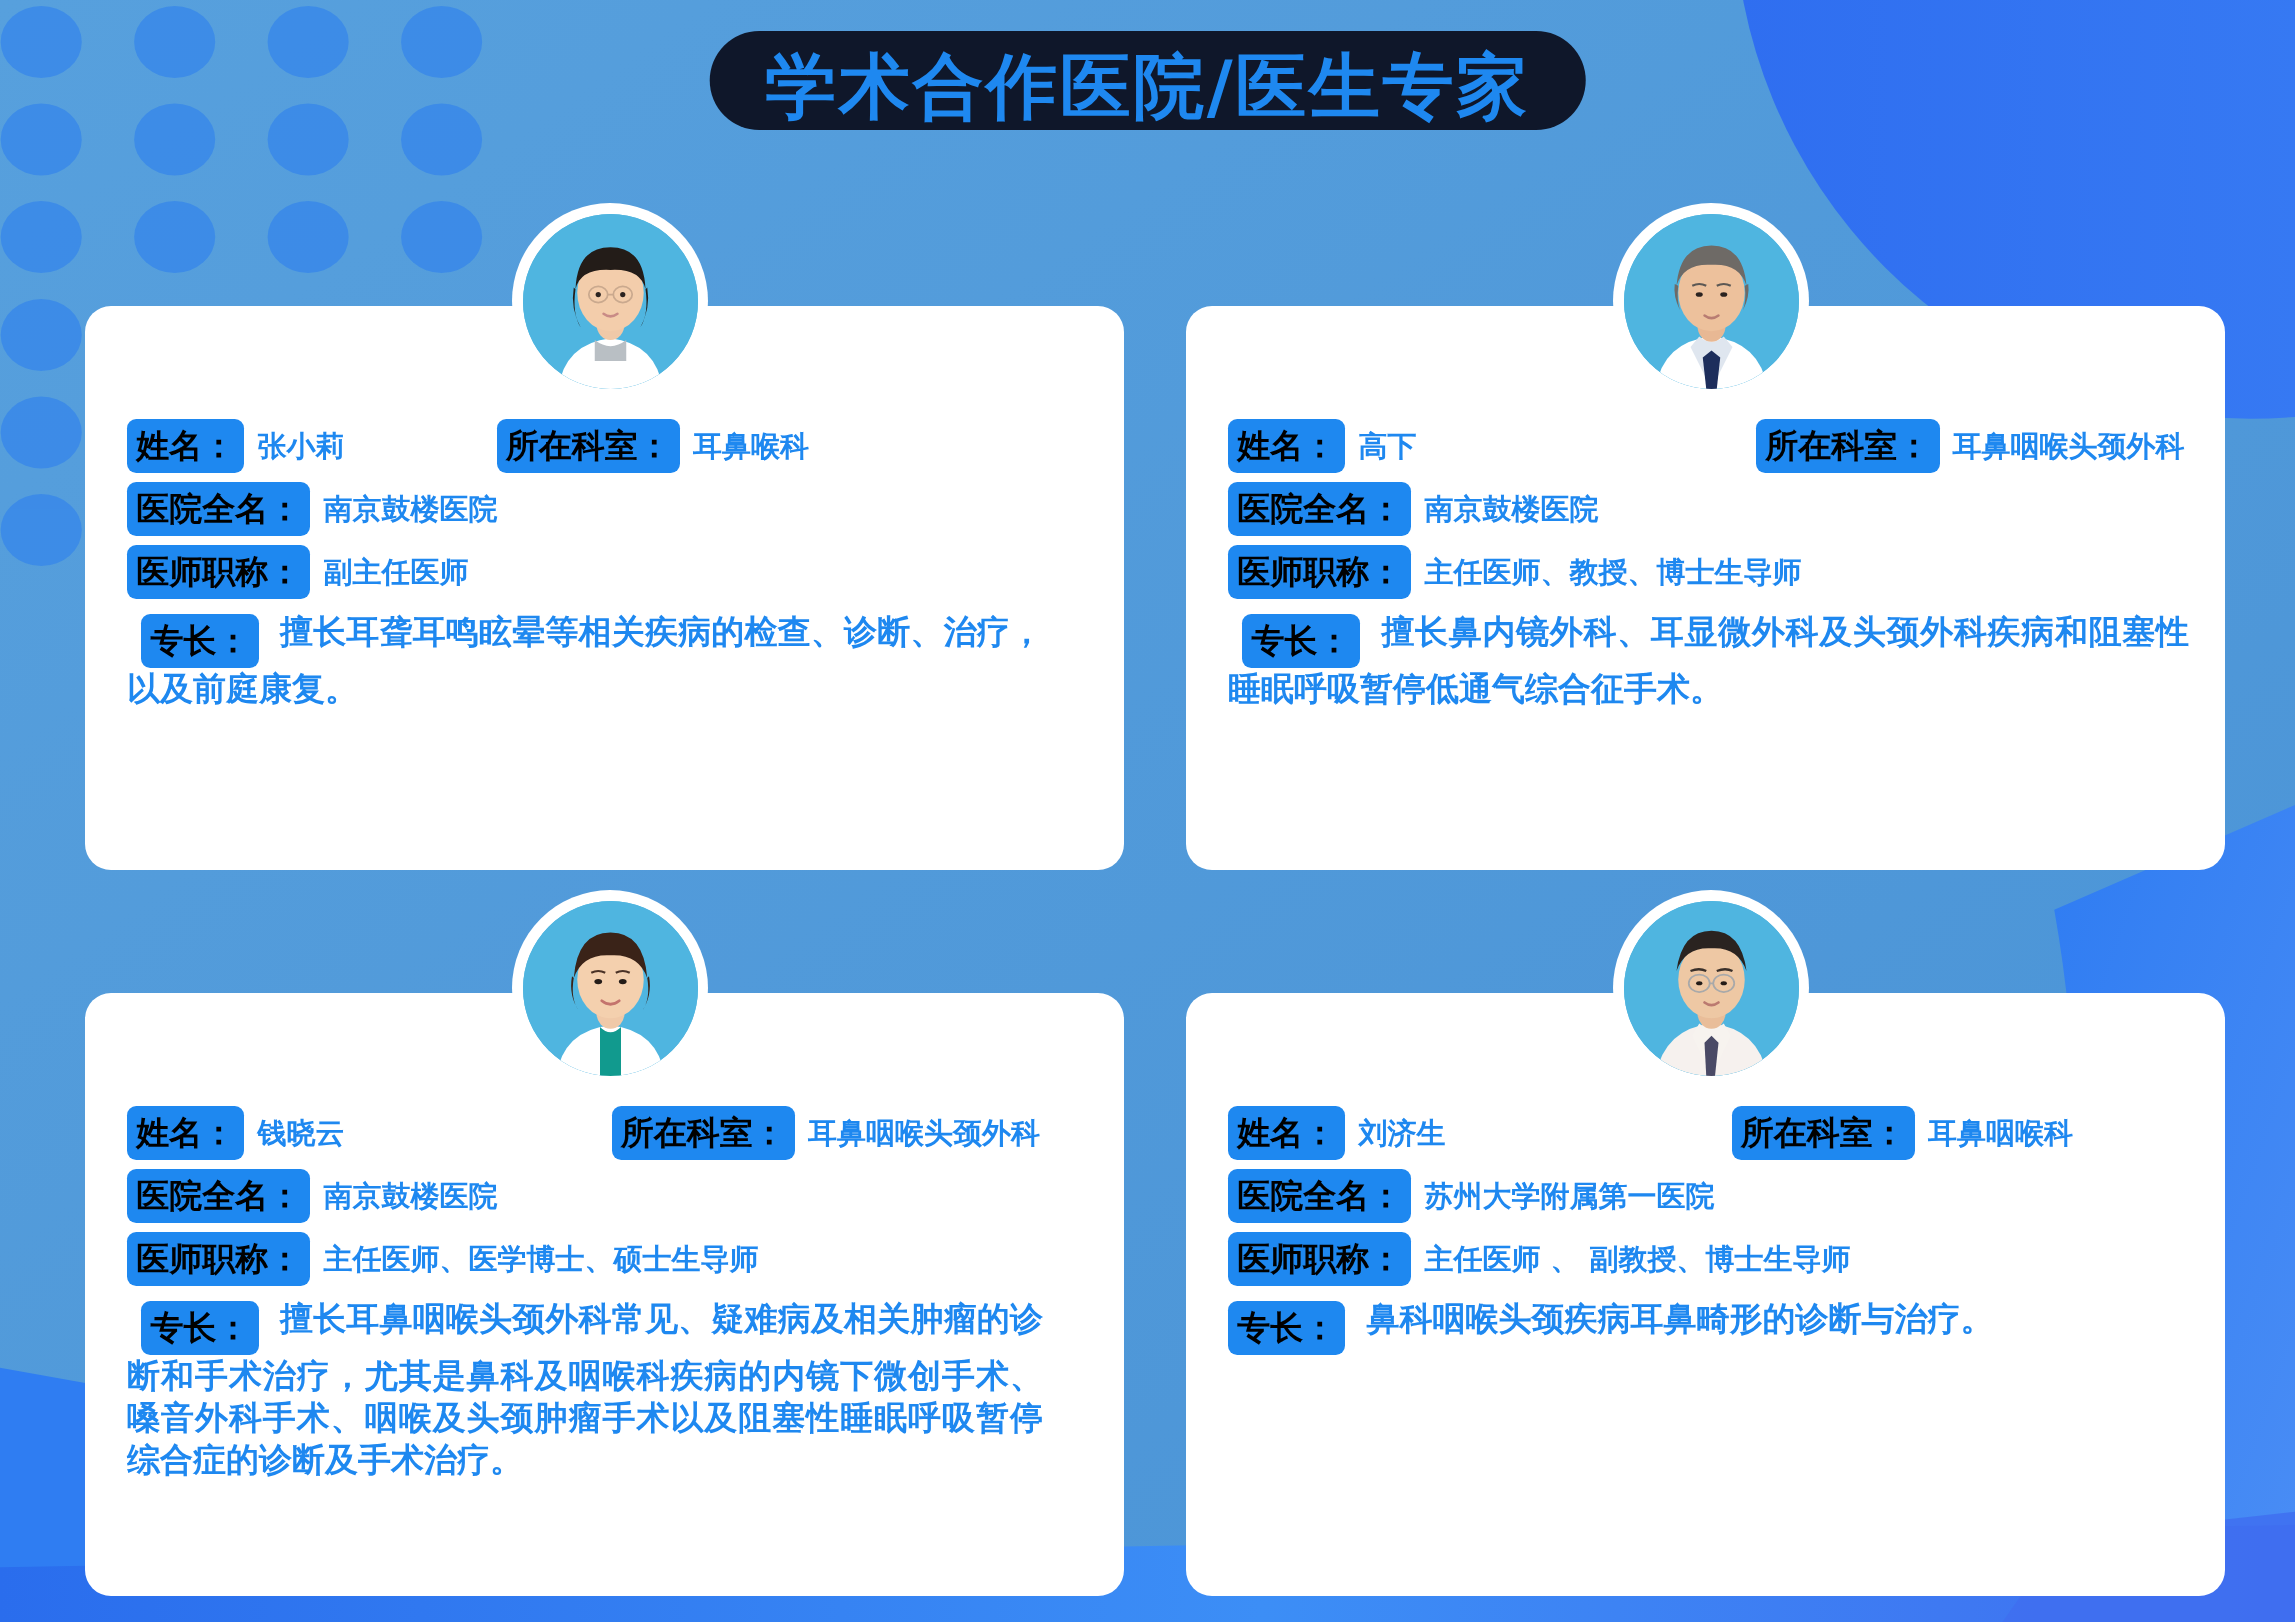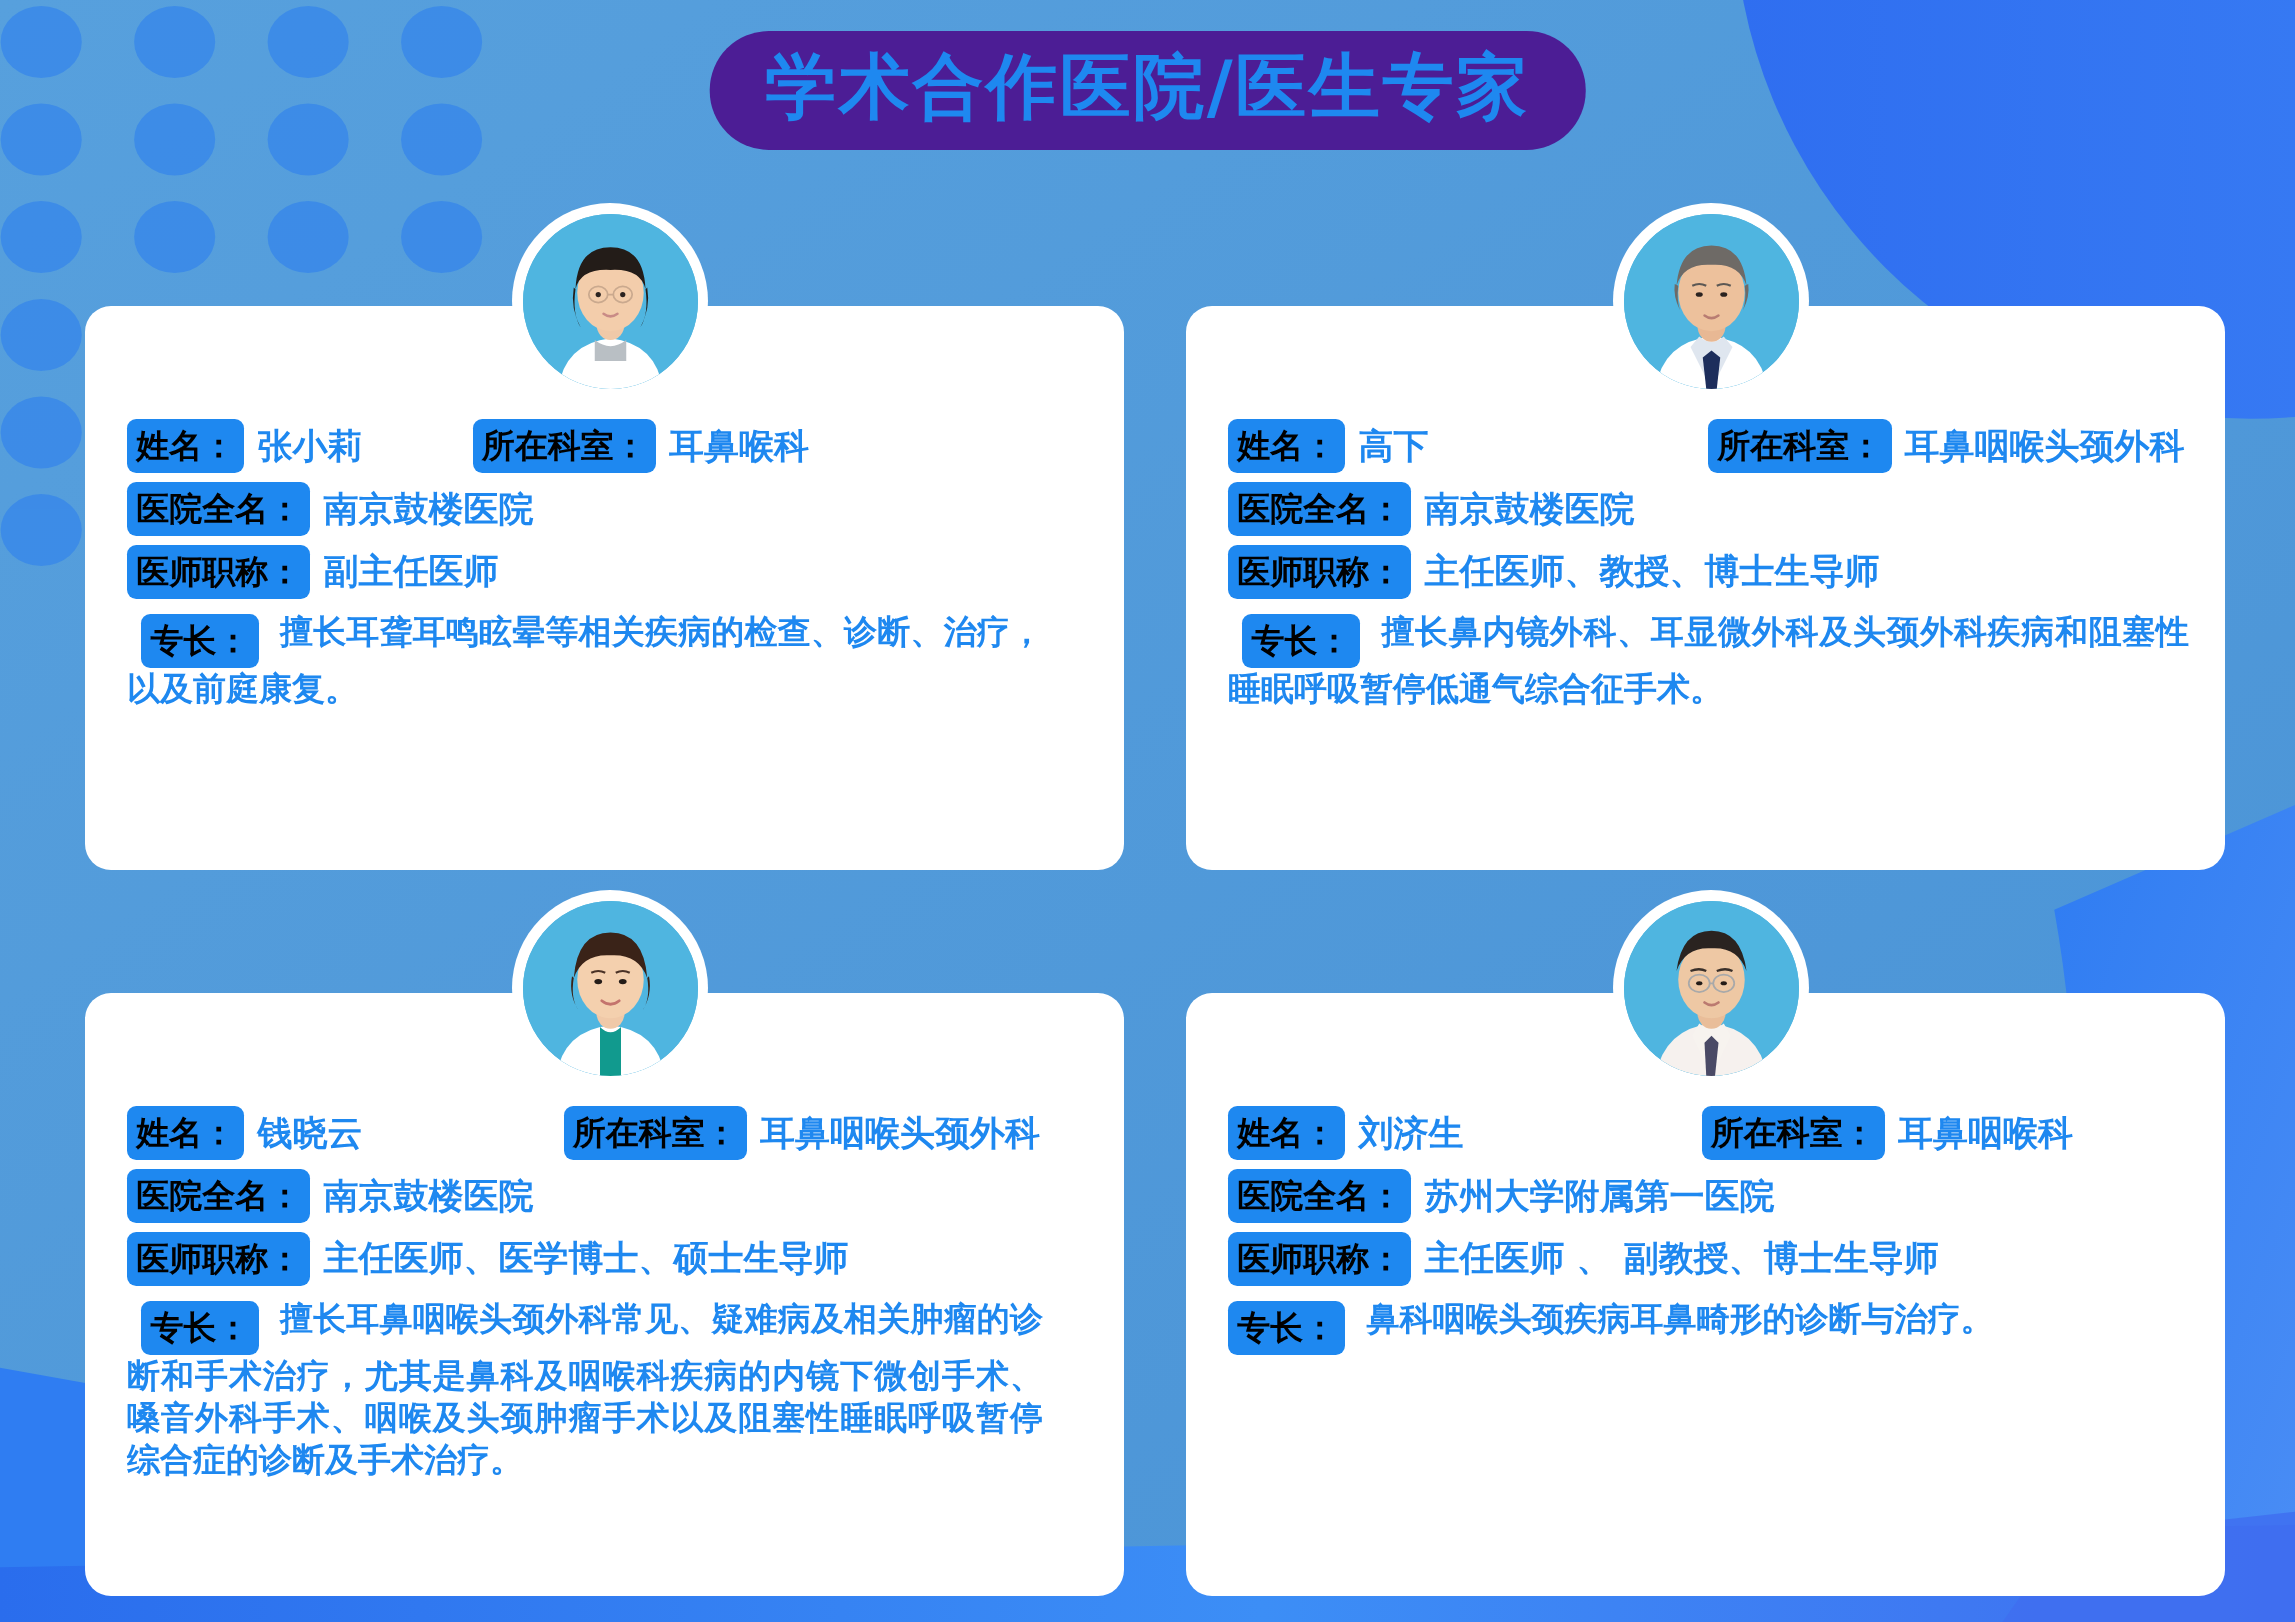--- a/index.html
+++ b/index.html
@@ -13,23 +13,23 @@
 
   
   #bg{position:absolute;inset:0;overflow:hidden;z-index:0;}
   #bg svg{position:absolute;top:0;left:0;width:2295px;height:1623px;display:block;}
 
   
   .title-pill{
     position:absolute;
     left:50%;transform:translateX(-50%);
     top:31px;
-    background:#4c1d95;
+    background:#0f172a;
     border-radius:59px;
-    padding:17px 56px 24px 56px;
+    padding:17px 56px 4px 56px;
     z-index:6;
     box-sizing:border-box;
   }
   .title-text{
     font-size:71px;
     font-weight:bold;
     color:#1E88F0;
     letter-spacing:2.6px;
     line-height:1.1;
     white-space:nowrap;
@@ -98,21 +98,21 @@
     font-size:33px;
     line-height:1;
     padding:9.8px 9.2px 11px 9.2px;
     border-radius:9.2px;
     white-space:nowrap;
     flex:0 0 auto;
   }
   .val{
     color:#1E88F0;
     font-weight:bold;
-    font-size:35px;
+    font-size:29px;
     line-height:1.05;
     margin-left:13px;
     white-space:nowrap;
   }
 
   
   .name-row{display:flex;align-items:center;margin-bottom:9.2px;}
   .name-left{display:flex;align-items:center;flex:0 0 auto;}
   .name-right{display:flex;align-items:center;margin-left:auto;padding-left:28px;}
 

